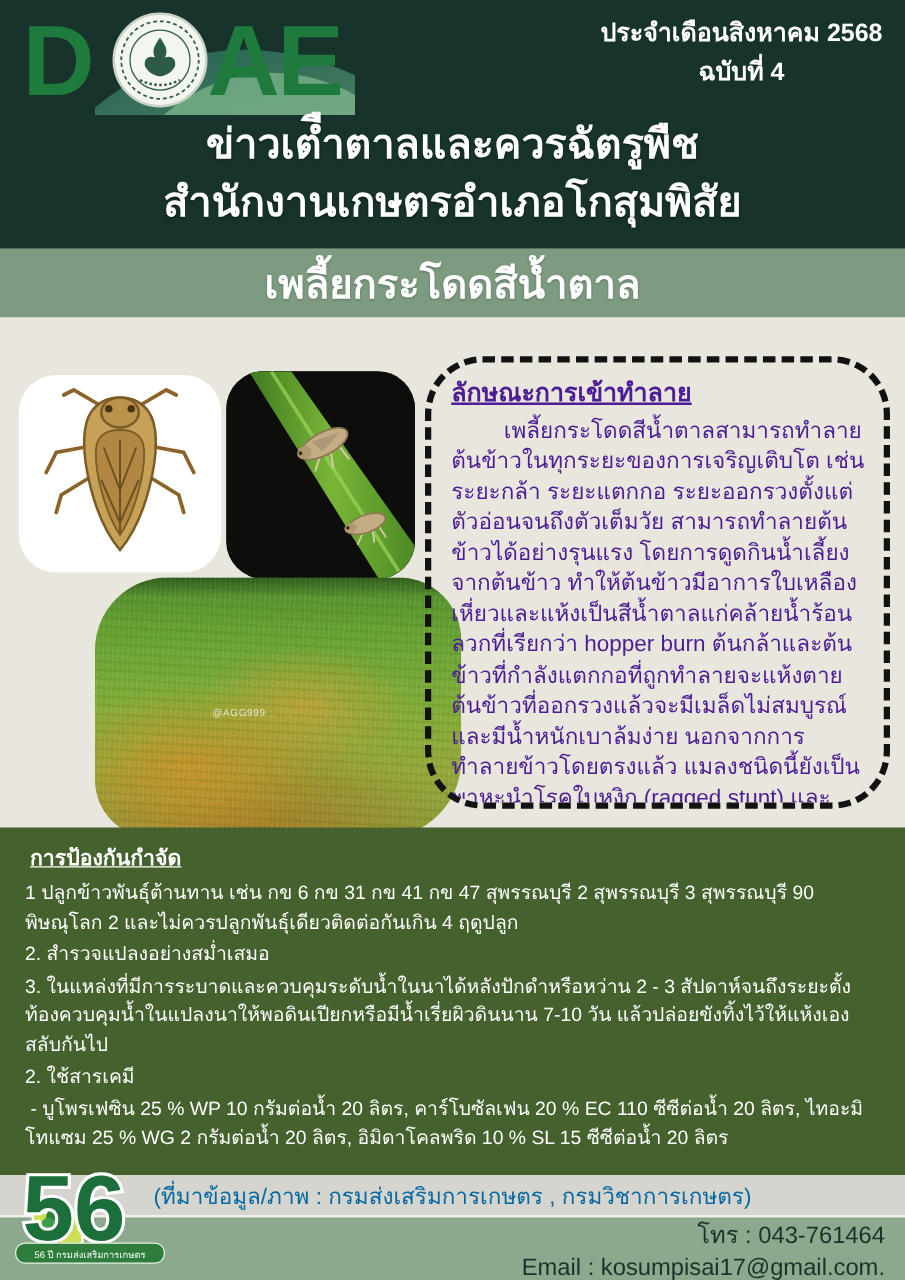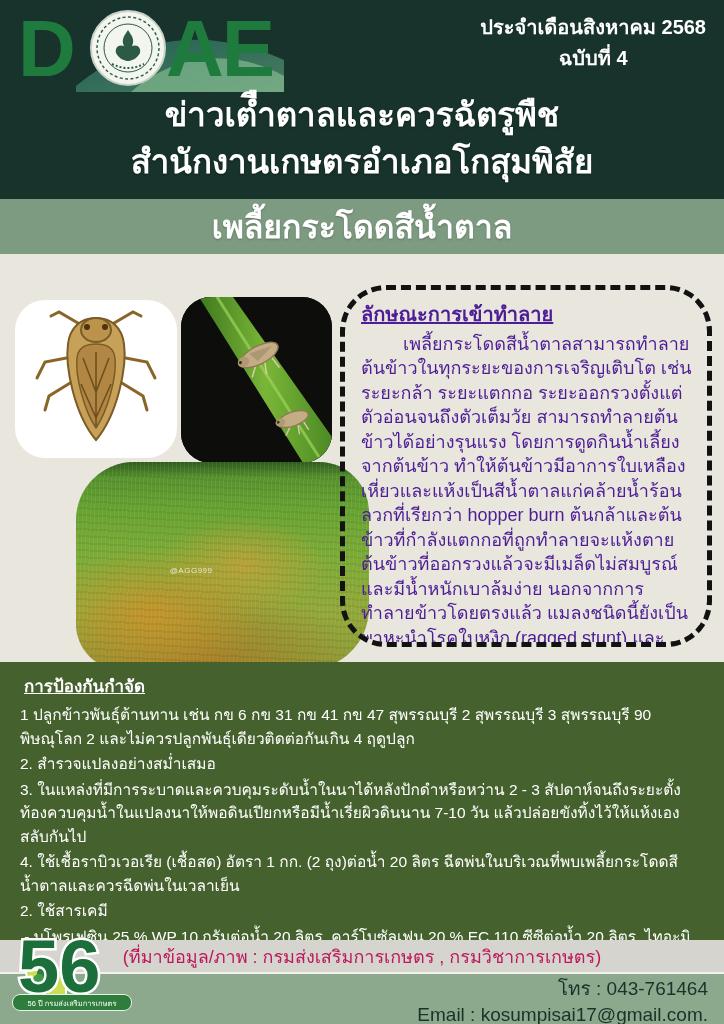--- a/index.html
+++ b/index.html
@@ -41,21 +41,21 @@
 
   
   .prevention{position:absolute;left:0;top:662px;width:724px;height:278px;background:#45612d;box-sizing:border-box;
     padding:10px 18px 0 20px;color:#ffffff;}
   .prev-heading{font-size:17px;font-weight:bold;text-decoration:underline;margin:0 0 4px 4px;}
   .prev-item{font-size:15.5px;line-height:1.52;margin:0 0 2px 0;white-space:pre-wrap;}
 
   
   .source-strip{position:absolute;left:0;top:940px;width:724px;height:34px;background:#d5d4ce;
     display:flex;align-items:center;justify-content:center;border-bottom:2px solid #f2f1ec;box-sizing:border-box;}
-  .source-text{color:#be185d;font-size:18px;}
+  .source-text{color:#0369a1;font-size:18px;}
 
   
   .footer{position:absolute;left:0;top:974px;width:724px;height:68px;background:#8ca88d;}
   .footer-contact{position:absolute;right:16px;top:2px;text-align:right;color:#16352a;font-size:19px;line-height:1.35;font-weight:500;}
 
   
   .logo56{position:absolute;left:12px;top:922px;width:125px;height:96px;z-index:5;}
   .ribbon56{position:absolute;left:0px;top:72px;width:118px;height:15px;background:#2e7d3c;border:1px solid #e9f2e6;
     border-radius:8px;color:#fff;font-size:7.5px;display:flex;align-items:center;justify-content:center;white-space:nowrap;}
 </style>
@@ -170,21 +170,20 @@
       <p class="damage-heading">ลักษณะการเข้าทำลาย</p>
       <p class="damage-body">เพลี้ยกระโดดสีน้ำตาลสามารถทำลายต้นข้าวในทุกระยะของการเจริญเติบโต เช่น ระยะกล้า ระยะแตกกอ ระยะออกรวงตั้งแต่ตัวอ่อนจนถึงตัวเต็มวัย สามารถทำลายต้นข้าวได้อย่างรุนแรง โดยการดูดกินน้ำเลี้ยงจากต้นข้าว ทำให้ต้นข้าวมีอาการใบเหลือง เหี่ยวและแห้งเป็นสีน้ำตาลแก่คล้ายน้ำร้อนลวกที่เรียกว่า hopper burn ต้นกล้าและต้นข้าวที่กำลังแตกกอที่ถูกทำลายจะแห้งตาย ต้นข้าวที่ออกรวงแล้วจะมีเมล็ดไม่สมบูรณ์และมีน้ำหนักเบาล้มง่าย นอกจากการทำลายข้าวโดยตรงแล้ว แมลงชนิดนี้ยังเป็นพาหะนำโรคใบหงิก (ragged stunt) และโรคเขียวเตี้ย (grassy stunt) มาสู่ต้นข้าว เป็นสาเหตุทำให้ผลผลิตข้าวลดลงอย่างมาก</p>
     </div>
   </div>
 
   <div class="prevention">
     <p class="prev-heading">การป้องกันกำจัด</p>
     <p class="prev-item">1 ปลูกข้าวพันธุ์ต้านทาน เช่น กข 6 กข 31 กข 41 กข 47 สุพรรณบุรี 2 สุพรรณบุรี 3 สุพรรณบุรี 90 พิษณุโลก 2 และไม่ควรปลูกพันธุ์เดียวติดต่อกันเกิน 4 ฤดูปลูก</p>
     <p class="prev-item">2. สำรวจแปลงอย่างสม่ำเสมอ</p>
     <p class="prev-item">3. ในแหล่งที่มีการระบาดและควบคุมระดับน้ำในนาได้หลังปักดำหรือหว่าน 2 - 3 สัปดาห์จนถึงระยะตั้งท้องควบคุมน้ำในแปลงนาให้พอดินเปียกหรือมีน้ำเรี่ยผิวดินนาน 7-10 วัน แล้วปล่อยขังทิ้งไว้ให้แห้งเองสลับกันไป</p>
-    <p class="prev-item">4. ใช้เชื้อราบิวเวอเรีย (เชื้อสด) อัตรา 1 กก. (2 ถุง)ต่อน้ำ 20 ลิตร ฉีดพ่นในบริเวณที่พบเพลี้ยกระโดดสีน้ำตาลและควรฉีดพ่นในเวลาเย็น</p>
     <p class="prev-item">2. ใช้สารเคมี</p>
     <p class="prev-item"> - บูโพรเฟซิน 25 % WP 10 กรัมต่อน้ำ 20 ลิตร, คาร์โบซัลเฟน 20 % EC 110 ซีซีต่อน้ำ 20 ลิตร, ไทอะมิโทแซม 25 % WG 2 กรัมต่อน้ำ 20 ลิตร, อิมิดาโคลพริด 10 % SL 15 ซีซีต่อน้ำ 20 ลิตร</p>
   </div>
 
   <div class="source-strip">
     <span class="source-text">(ที่มาข้อมูล/ภาพ : กรมส่งเสริมการเกษตร , กรมวิชาการเกษตร)</span>
   </div>
 
   <div class="footer">
     <div class="footer-contact">

